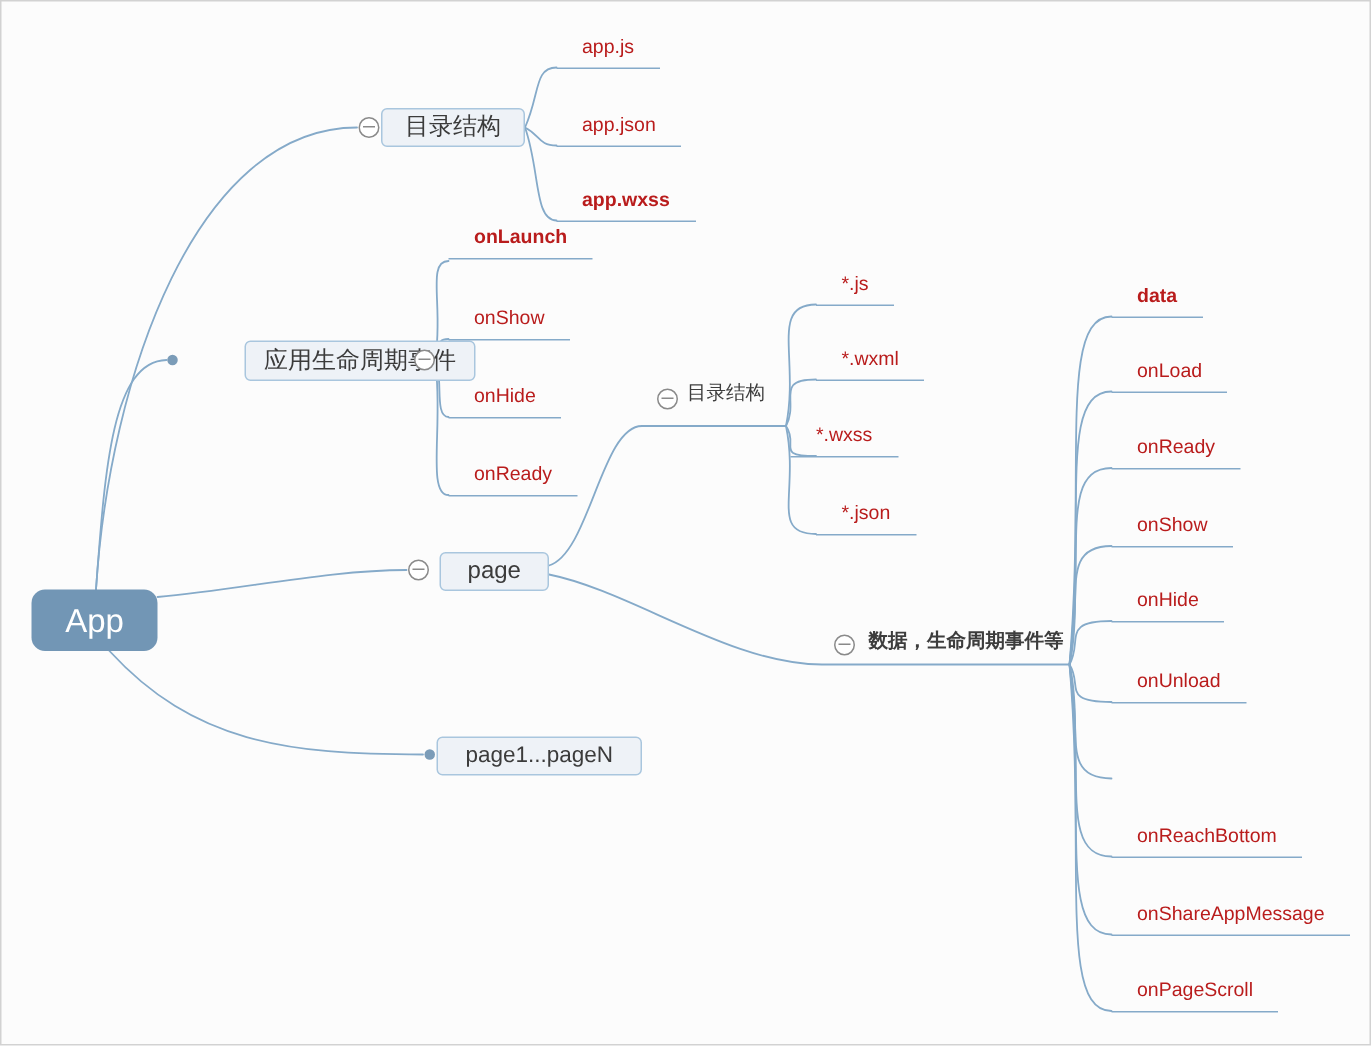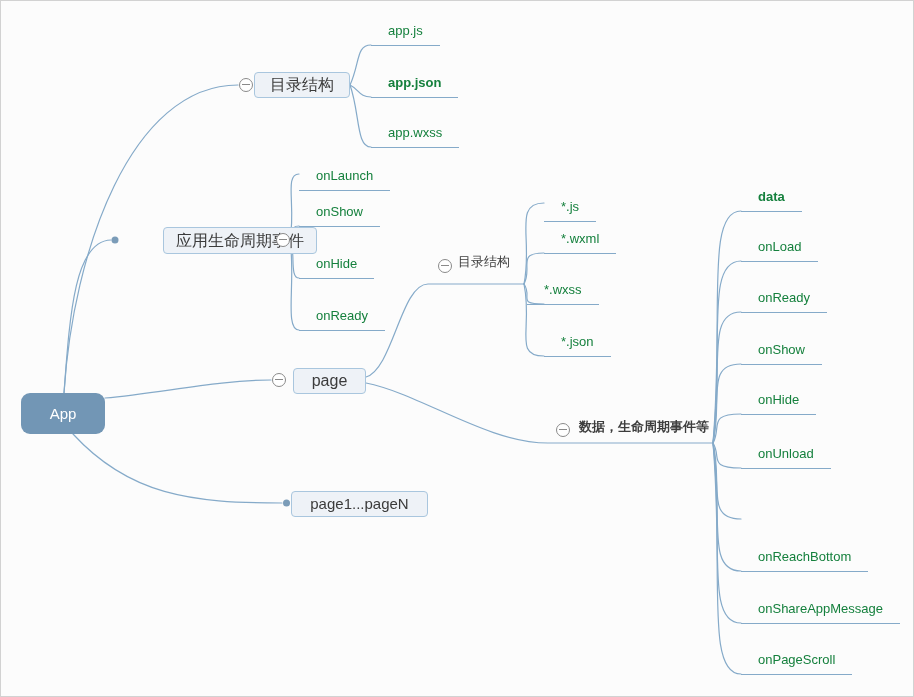--- a/index.html
+++ b/index.html
@@ -26,29 +26,29 @@
     text-align:center;
     white-space:nowrap;
     cursor:default;
   }
   .root-node{
     position:absolute;
     left:20px;top:392px;width:84px;height:41px;
     background:#7296b5;
     border-radius:9px;
     color:#ffffff;
-    font-size:15px;
+    font-size:22px;
     line-height:41px;
     text-align:center;
     white-space:nowrap;
   }
   .leaf{
     position:absolute;
     font-size:13px;
-    color:#15803d;
+    color:#b91c1c;
     line-height:18px;
     padding:0 17px 5px 17px;
     border-bottom:1px solid #85aac9;
     white-space:nowrap;
   }
   .plain-label{
     position:absolute;
     font-size:13px;
     color:#3d3d3d;
     line-height:18px;
@@ -124,29 +124,29 @@
   <div class="plain-label" style="left:457px;top:252px;">目录结构</div>
   <div class="plain-label" style="left:578px;top:417px;font-weight:bold;">数据，生命周期事件等</div>
 
   <div class="collapse" style="left:238px;top:77px;"></div>
   <div class="collapse" style="left:275px;top:232px;"></div>
   <div class="collapse" style="left:271px;top:372px;"></div>
   <div class="collapse" style="left:437px;top:258px;"></div>
   <div class="collapse" style="left:555px;top:422px;"></div>
 
   <div class="leaf" style="left:370px;top:21px;">app.js</div>
-  <div class="leaf" style="left:370px;top:73px;font-weight:bold;">app.json</div>
-  <div class="leaf" style="left:370px;top:123px;">app.wxss</div>
+  <div class="leaf" style="left:370px;top:73px;">app.json</div>
+  <div class="leaf" style="left:370px;top:123px;font-weight:bold;">app.wxss</div>
 
-  <div class="leaf" style="left:298px;top:166px;">onLaunch</div>
+  <div class="leaf" style="left:298px;top:148px;font-weight:bold;">onLaunch</div>
   <div class="leaf" style="left:298px;top:202px;">onShow</div>
   <div class="leaf" style="left:298px;top:254px;">onHide</div>
   <div class="leaf" style="left:298px;top:306px;">onReady</div>
 
-  <div class="leaf" style="left:543px;top:197px;">*.js</div>
+  <div class="leaf" style="left:543px;top:179px;">*.js</div>
   <div class="leaf" style="left:543px;top:229px;">*.wxml</div>
   <div class="leaf" style="left:526px;top:280px;">*.wxss</div>
   <div class="leaf" style="left:543px;top:332px;">*.json</div>
 
   <div class="leaf" style="left:740px;top:187px;font-weight:bold;">data</div>
   <div class="leaf" style="left:740px;top:237px;text-align:center;">onLoad</div>
   <div class="leaf" style="left:740px;top:288px;">onReady</div>
   <div class="leaf" style="left:740px;top:340px;">onShow</div>
   <div class="leaf" style="left:740px;top:390px;">onHide</div>
   <div class="leaf" style="left:740px;top:444px;">onUnload</div>

